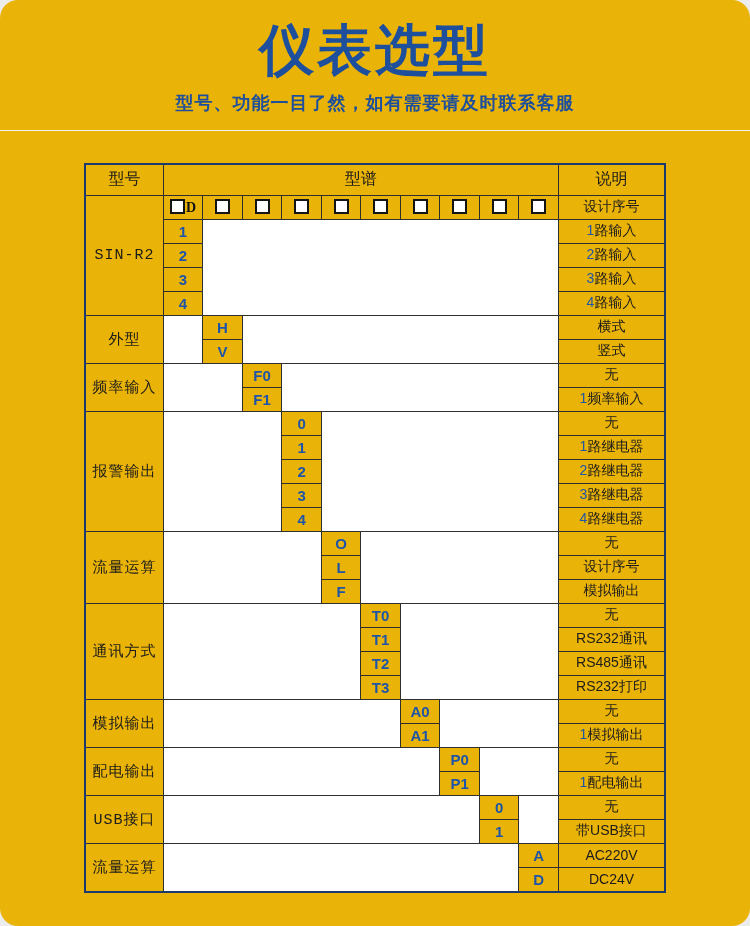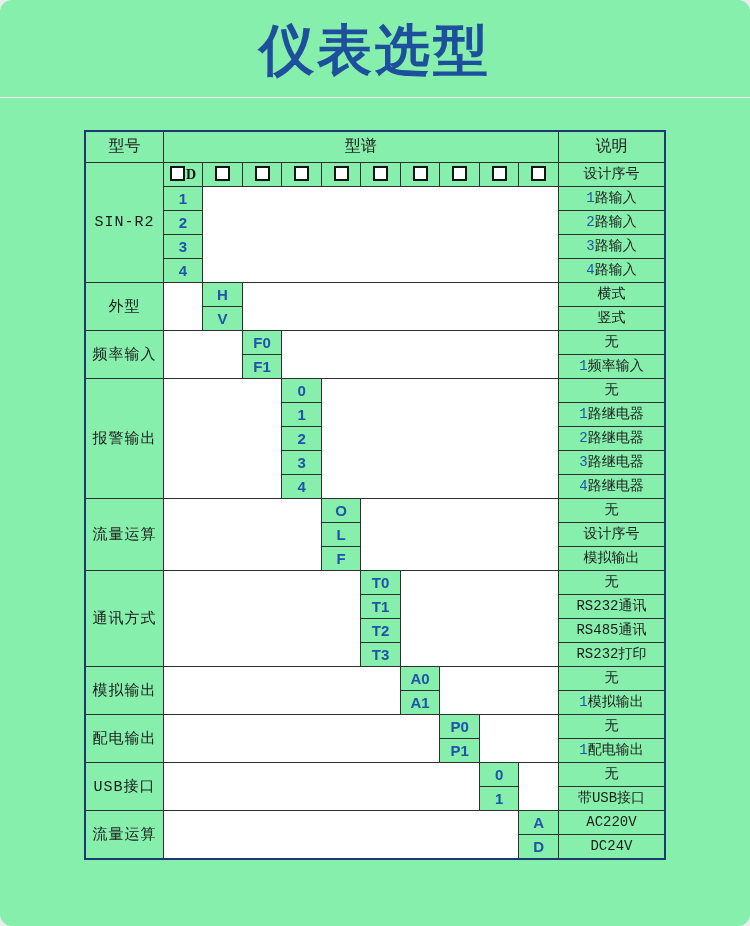--- a/index.html
+++ b/index.html
@@ -1,18 +1,18 @@
 <!DOCTYPE html>
 <html style="--title-blue: #1d4f9c; --value-blue: #1e55a8; --navy: #1b3a6e; --grid: #2f2f2f;"><head>
 <meta charset="utf-8">
 <style>
   html,body{margin:0;padding:0;background:#ececec;}
   .page{
-    width:750px;height:926px;margin:0 auto;background:#86efac;
-    border-radius:12px;overflow:hidden;position:relative;
+    width:750px;height:926px;margin:0 auto;background:#eab308;
+    border-radius:18px;overflow:hidden;position:relative;
     font-family:"Liberation Sans", sans-serif;
   }
   .hero{text-align:center;}
   .page-title{
     margin:0;padding-top:20px;font-size:55px;line-height:1.12;
     font-weight:bold;color:var(--title-blue,#1d4f9c);letter-spacing:3px;
   }
   .page-subtitle{
     margin:9px 0 0 0;font-size:18px;font-weight:bold;
     color:var(--title-blue,#1d4f9c);letter-spacing:1px;
@@ -32,38 +32,39 @@
     overflow:hidden;white-space:nowrap;
   }
   thead th{height:30px;font-weight:normal;font-size:16px;color:#1c1c1c;margin-top:15px;}
   tbody td{height:23px;}
   td.model{font-size:15px;color:#1c1c1c;letter-spacing:1px;font-family:Liberation Mono, monospace;}
   td.code{
     font-size:15px;font-weight:bold;color:var(--value-blue,#1e55a8);
   }
   td.desc{
     font-size:14px;color:#1c1c1c;
-    font-family:Liberation Mono, monospace;
+    font-family:Liberation Sans, sans-serif;
   }
   td.desc .num{color:var(--value-blue,#1e55a8);}
   td.spacer{background:#ffffff;}
   td.cbcell{font-size:13px;}
   .cb{
     display:inline-block;width:11px;height:11px;
     border:2px solid #141414;vertical-align:-2px;background:#fff;
   }
   .cb-label{font-weight:bold;color:#111;font-size:14px;margin-left:1px;
     font-family:"Liberation Serif", serif;}
 </style>
 </head>
 <body>
 
 <div class="page">
   <div class="hero">
     <h1 class="page-title">仪表选型</h1>
+    <p class="page-subtitle">型号、功能一目了然，如有需要请及时联系客服</p>
     <div class="seam"></div>
   </div>
 
   <table class="sel">
     <colgroup>
       <col class="c-model">
       <col class="c-spec" span="10">
       <col class="c-desc">
     </colgroup>
     <thead>

